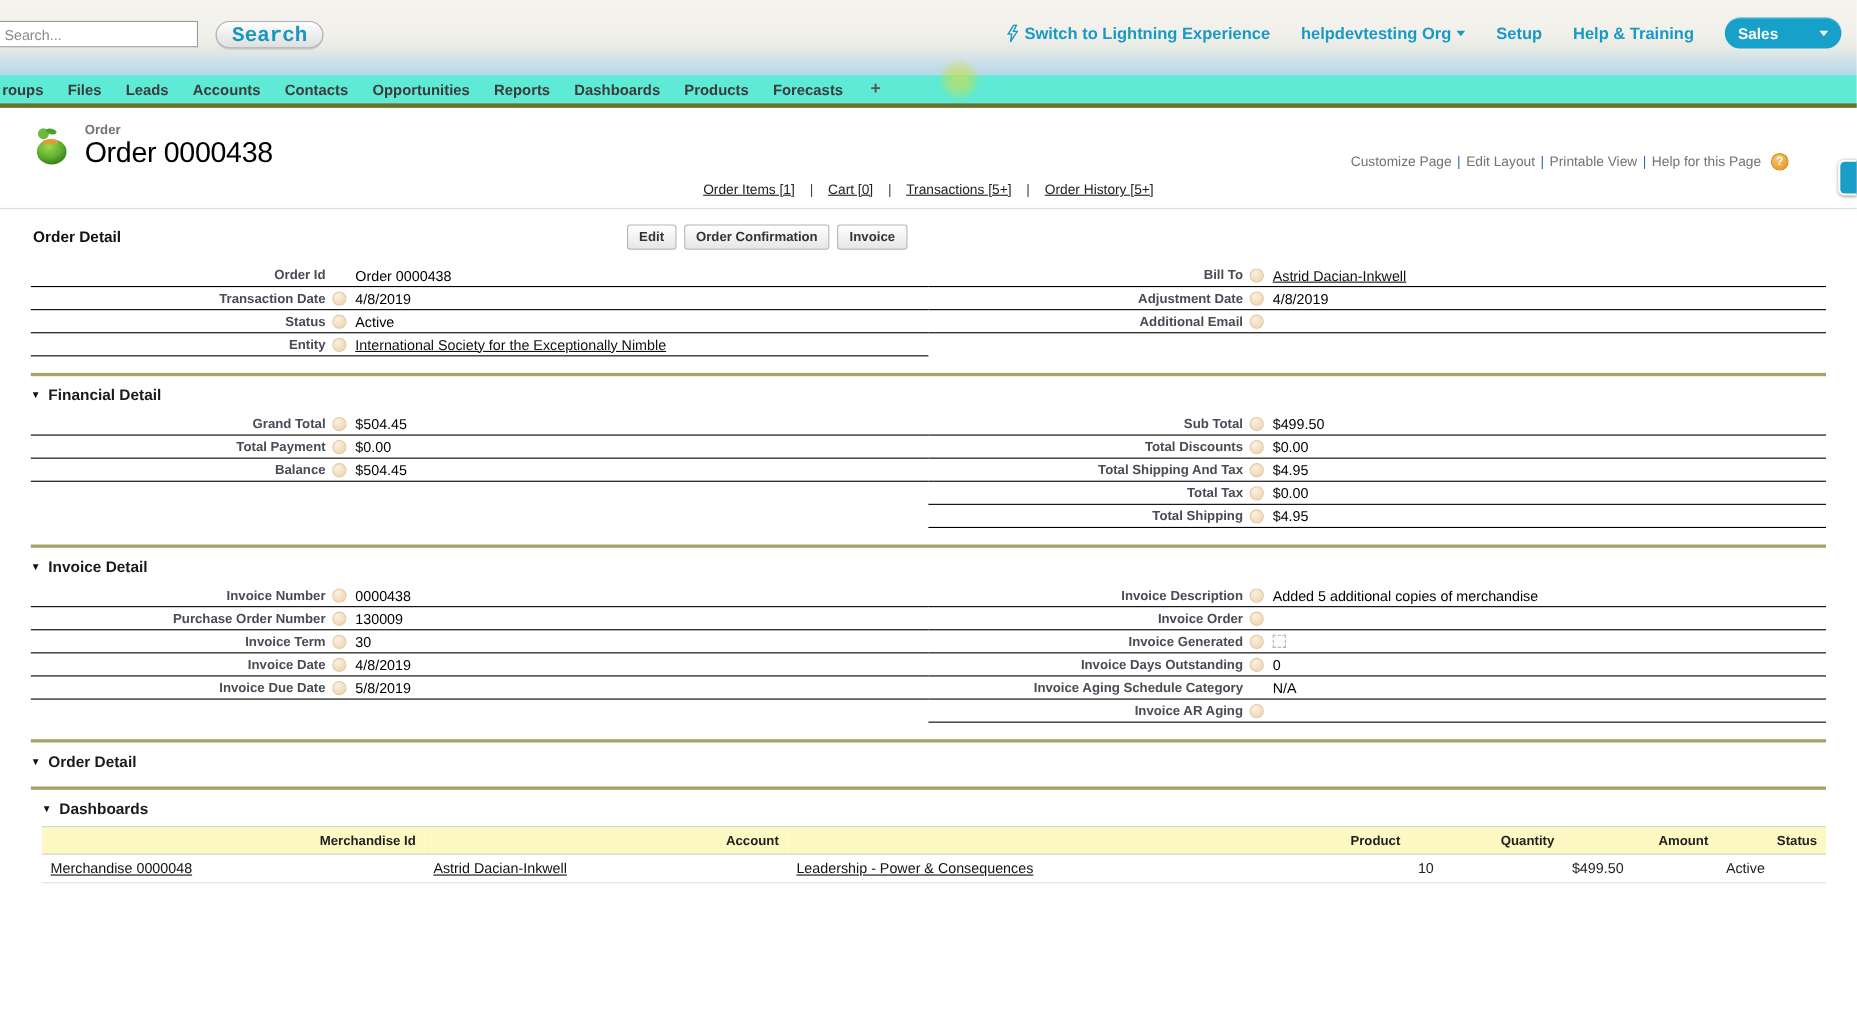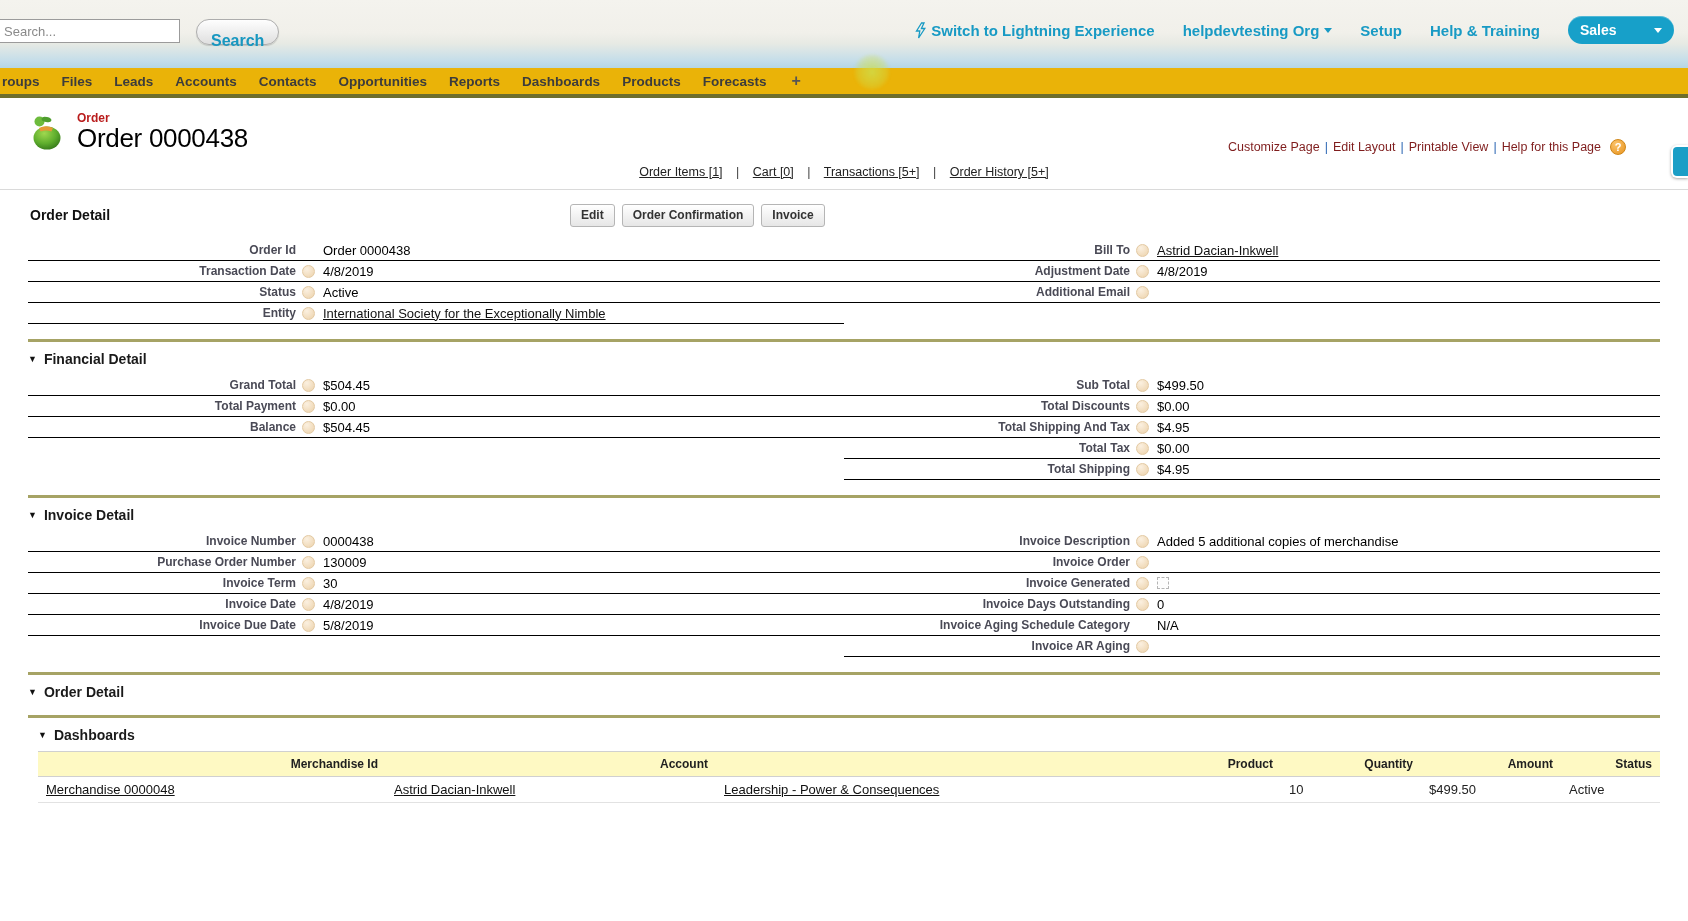--- a/index.html
+++ b/index.html
@@ -13,25 +13,25 @@
     position:relative; height:68px;
     background:linear-gradient(180deg,#f4f3ee 0%,#f1f0ea 48%,#e7eae4 64%,#c6dee9 88%,#b5d6e4 100%);
   }
   .search-input {
     position:absolute; left:-2px; top:19px; width:182px; height:24px;
     border:1px solid #9b9b9b; font-size:13px; padding:0 5px; color:#333;
     font-family:"Liberation Sans", sans-serif; background:#fff;
   }
   .search-input::placeholder { color:#8a8a8a; }
   .search-btn {
-    position:absolute; left:196px; top:19px; height:25px; padding:12px 14px;
+    position:absolute; left:196px; top:19px; height:25px; padding:1px 14px;
     border:1px solid #adadad; border-radius:13px;
     background:linear-gradient(#fefefe,#dfdfdf); cursor:pointer;
-    font-family:Liberation Sans, sans-serif;
-    font-size:16px; font-weight:bold; color:#1797c0;
+    font-family:Liberation Mono, monospace;
+    font-size:19px; font-weight:bold; color:#1797c0;
     box-shadow:0 1px 1px rgba(0,0,0,.15);
   }
   .mast-right {
     position:absolute; top:14px; right:14px; height:32px;
     display:flex; align-items:center; gap:28px;
   }
   .mast-link {
     color:#189ac4; font-size:15px; font-weight:bold; text-decoration:none;
     display:flex; align-items:center; gap:5px; white-space:nowrap;
   }
@@ -43,35 +43,35 @@
   }
   .app-pill .app-label { color:#fff; font-size:14px; font-weight:bold; }
   .app-pill .caret-down { border-top-color:#fff; }
   .click-glow {
     position:absolute; left:854px; top:54px; width:36px; height:36px; border-radius:50%;
     background:radial-gradient(circle, rgba(206,222,77,.8) 0%, rgba(206,222,77,.35) 55%, rgba(206,222,77,0) 75%);
     filter:blur(1px); pointer-events:none;
   }
   
   .tabbar {
-    height:30px; background:#eab308; border-bottom:4px solid #6e6e2c;
+    height:30px; background:#5eead4; border-bottom:4px solid #6e6e2c;
     display:flex; align-items:center;
   }
   .tab { padding:0 11px; font-size:13.5px; font-weight:bold; color:#3c3c3c; cursor:pointer; white-space:nowrap; }
   .tab.first { padding-left:2px; }
   .tab.addtab { color:#555; font-size:16px; padding:0 14px; }
   
   .title-block { margin:13px 0 0 28px; display:flex; gap:11px; align-items:flex-start; height:46px; }
-  .record-type { font-size:12px; font-weight:bold; color:#b91c1c; }
+  .record-type { font-size:12px; font-weight:bold; color:#737373; }
   .page-title { font-size:26px; color:#000; line-height:1.02; letter-spacing:-.3px; }
   .toplinks {
     position:absolute; top:139px; right:62px;
     display:flex; align-items:center; gap:5px; font-size:12.5px; white-space:nowrap;
   }
-  .toplink { color:#7f1d1d; text-decoration:none; }
+  .toplink { color:#737373; text-decoration:none; }
   .toplink-sep { color:#2f69b5; }
   .help-orange {
     width:16px; height:16px; border-radius:50%; margin-left:4px;
     background:radial-gradient(circle at 35% 28%, #fbc36b, #e8941f);
     border:1px solid #d08616; color:#fff; font-size:11px; font-weight:bold;
     text-align:center; line-height:15px; cursor:pointer;
   }
   .side-tab {
     position:absolute; top:145px; right:0; width:17px; height:33px;
     background:#1b9ec6; border:2px solid #fff; border-right:none;

